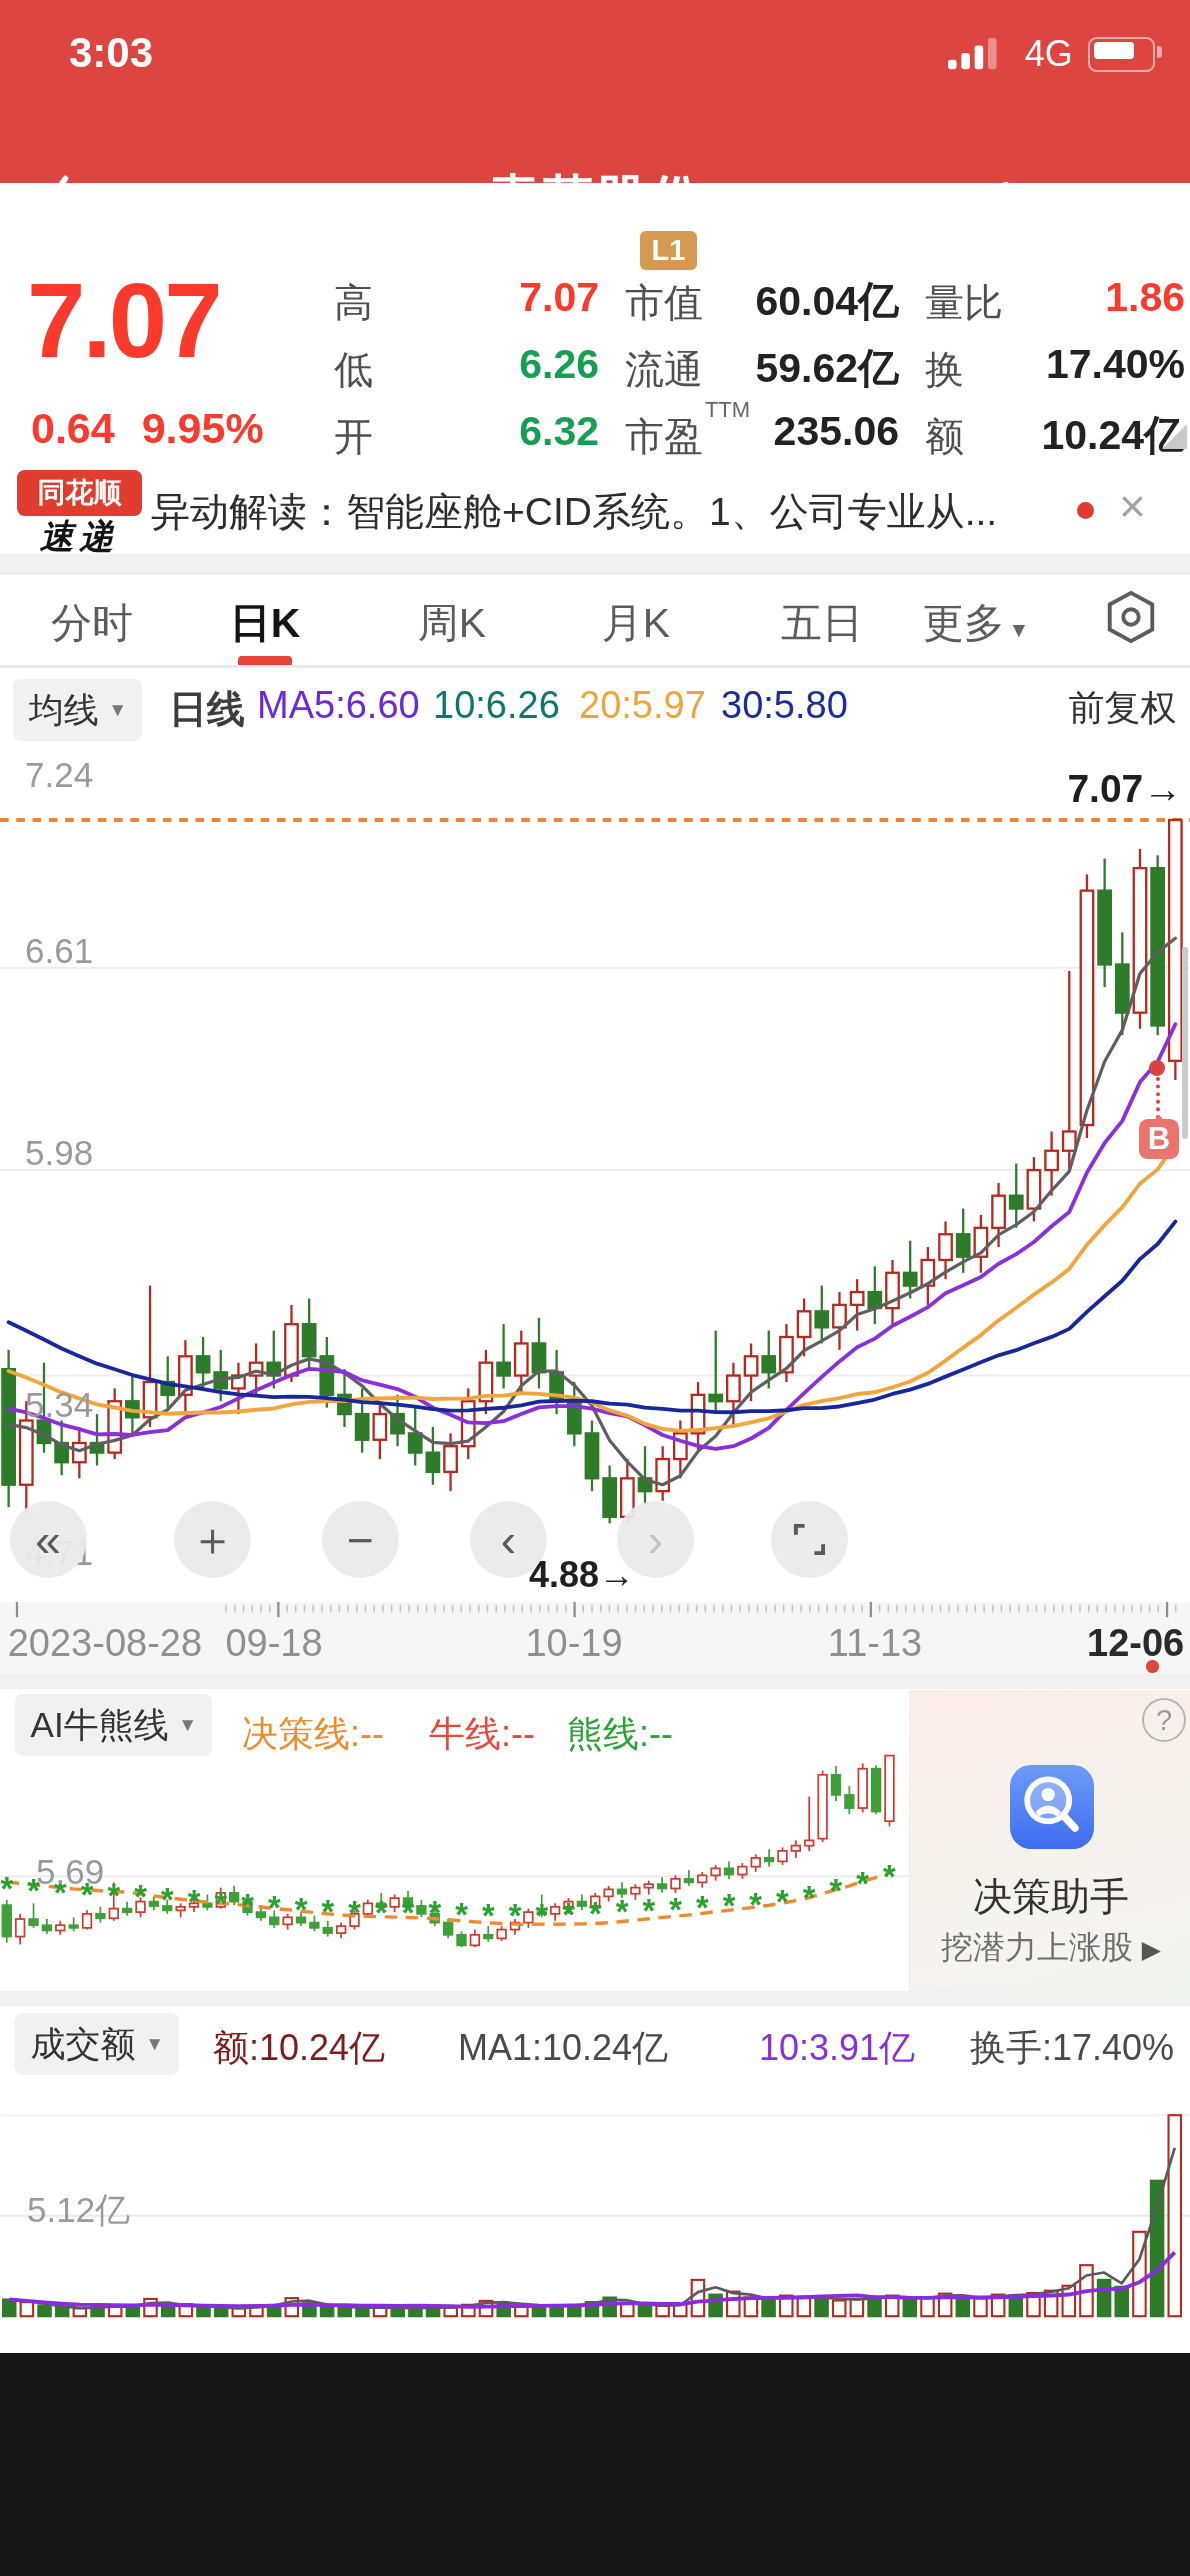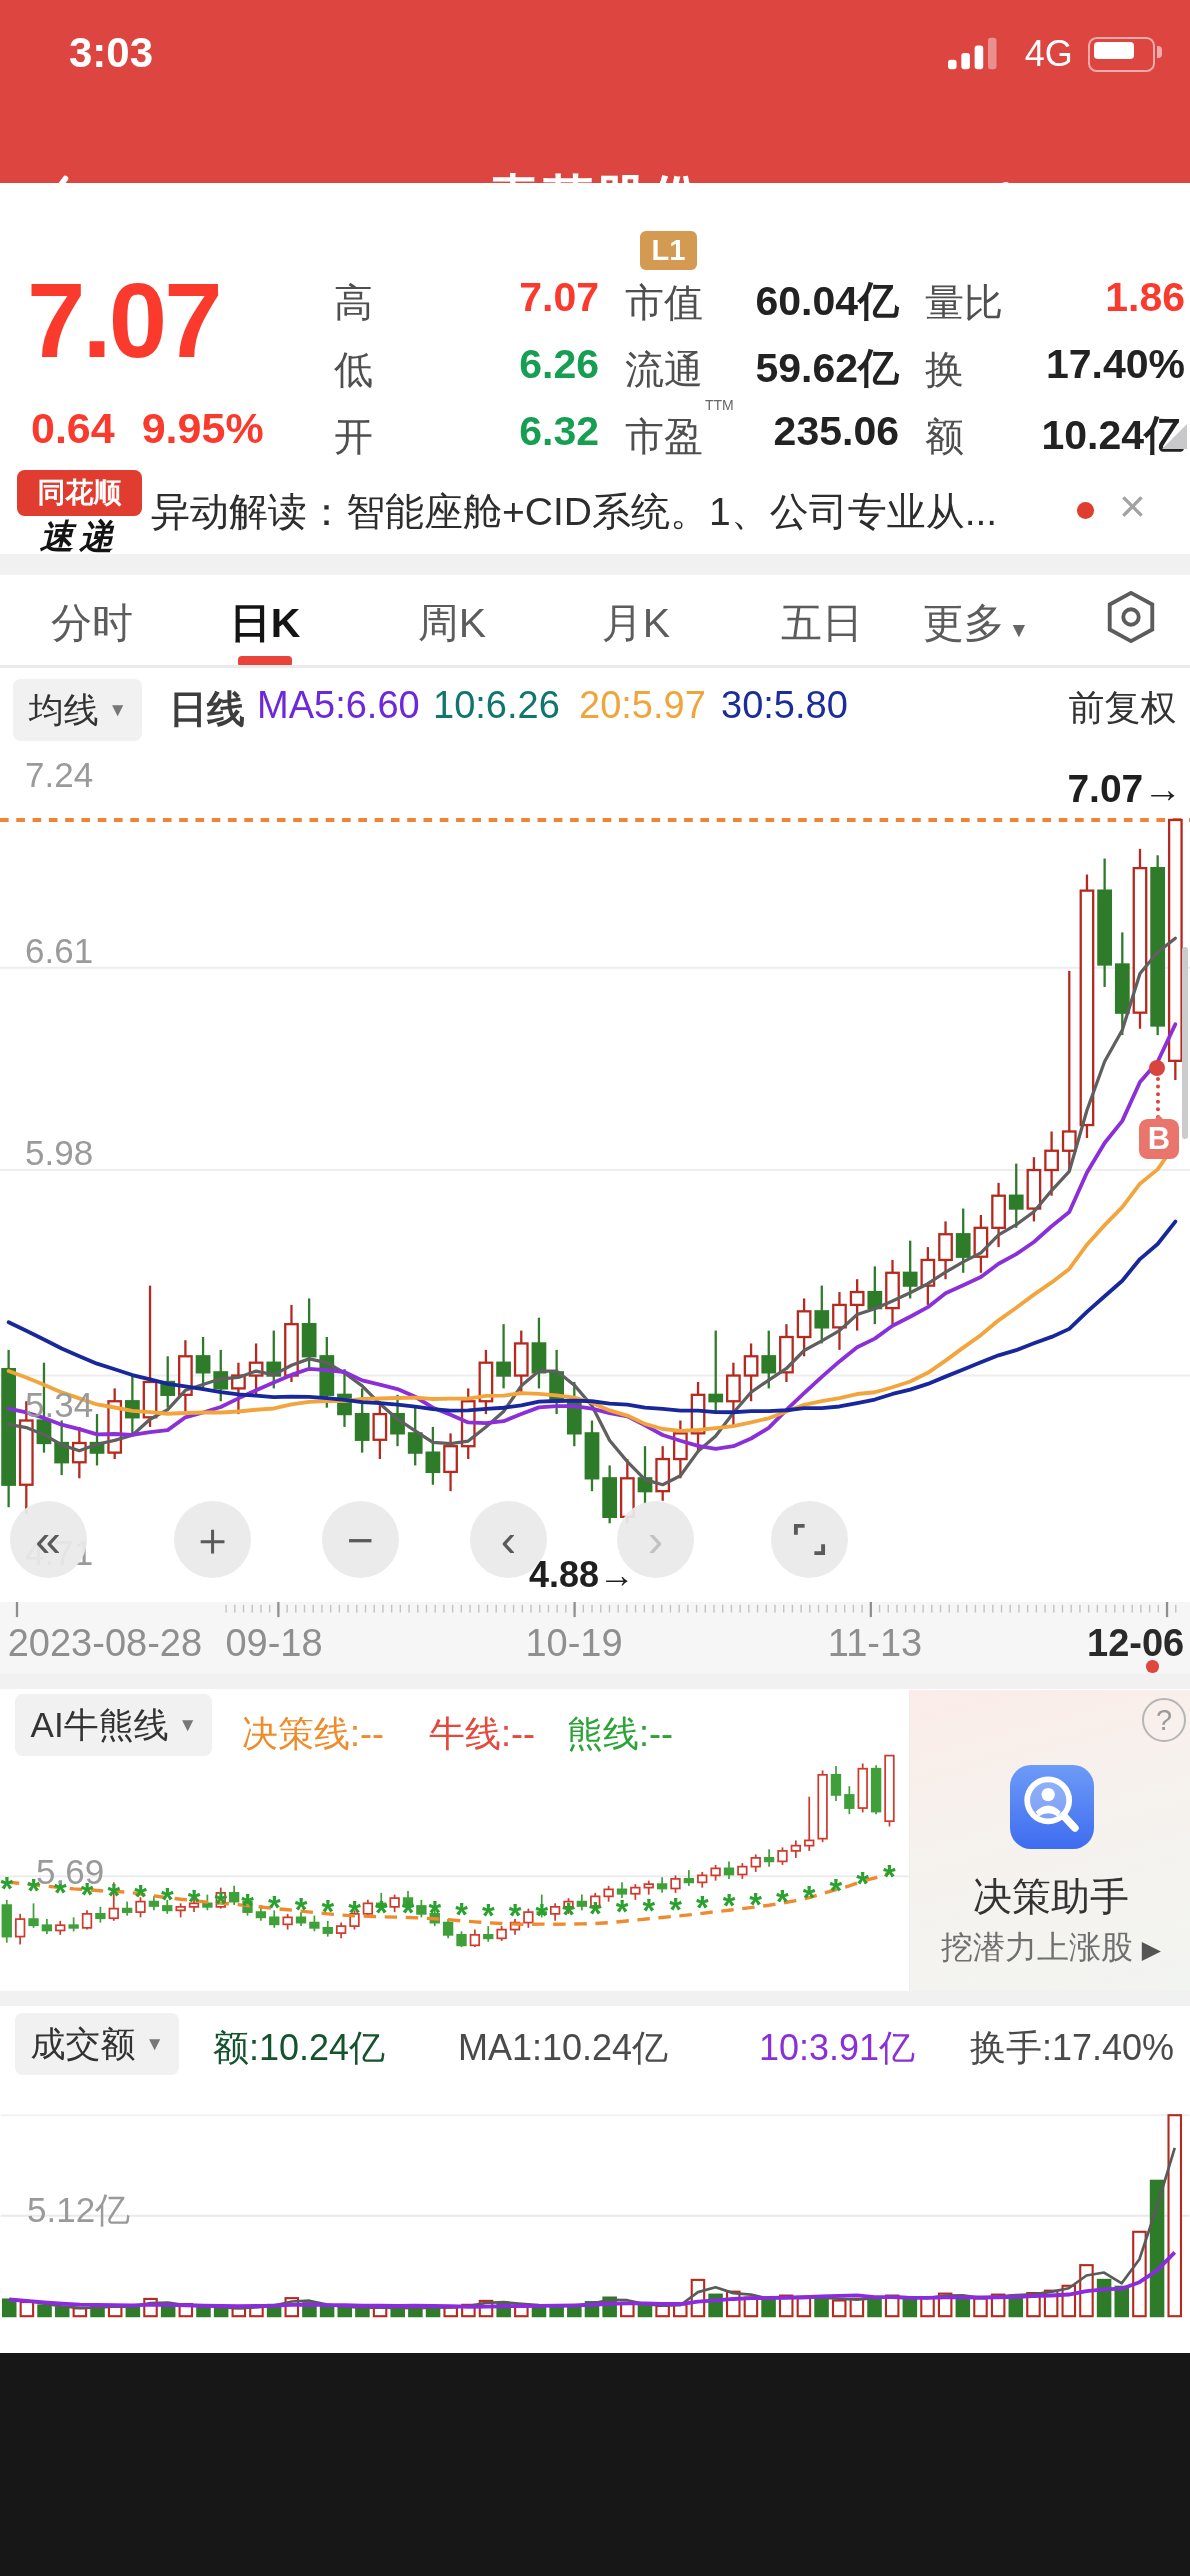--- a/index.html
+++ b/index.html
@@ -23,21 +23,21 @@
   .lv-badge{background:#d49a52;color:#fff;font-size:29px;font-weight:700;padding:2.9px 11.5px;border-radius:5.8px;}
   .tri{font-size:33px;color:#fff;}
   
   .q-price{position:absolute;left:27px;top:261px;font-size:105px;font-weight:600;color:#f93a2c;letter-spacing:-2.9px;}
   .q-chg{position:absolute;left:31px;top:404px;font-size:43px;font-weight:600;color:#f93a2c;display:flex;gap:27px;}
   .q-label{color:#4f4f4f;font-size:39px;}
   .q-val{font-size:41px;font-weight:600;color:#222;}
   .red{color:#f93a2c !important;}
   .green{color:#169e52 !important;}
   .q-row{position:absolute;height:48px;display:flex;}
-  .q-sup{font-size:14px;color:#666;vertical-align:super;position:relative;top:-13.4px;margin-left:1.9px;text-align:right;}
+  .q-sup{font-size:22px;color:#666;vertical-align:super;position:relative;top:-13.4px;margin-left:1.9px;text-align:right;}
   .q-corner{position:absolute;left:1162px;top:424px;width:0;height:0;border-left:25px solid transparent;border-bottom:25px solid #c9c9cb;}
   
   .news-logo{position:absolute;left:17px;top:470px;width:125px;}
   .news-box{background:#e03c30;color:#fff;font-size:28px;font-weight:700;text-align:center;border-radius:7.7px;padding:3.8px 7.7px;}
   .news-xia{font-size:34px;font-weight:900;font-style:italic;color:#141414;letter-spacing:5.8px;margin-top:-1.9px;text-align:center;}
   .news-text{position:absolute;left:151px;top:485px;width:891px;font-size:39px;color:#2d2d2d;white-space:nowrap;overflow:hidden;}
   .news-dot{position:absolute;left:1077px;top:502px;width:17px;height:17px;border-radius:50%;background:#e03c30;}
   .news-x{position:absolute;left:1119px;top:479px;font-size:46px;color:#a2a2a2;}
   .sep{position:absolute;left:0;width:1190px;background:#f1f1f2;}
   
@@ -703,21 +703,21 @@
     <div class="ai-t1">决策助手</div>
     <div class="ai-t2"><span>挖潜力上涨股</span> <span style="font-size:25px;color:#555;">▶</span></div>
   </div>
   <div class="help">?</div>
   <div class="sep" style="top:1991px;height:15.3px;"></div>
 
   <div class="sel-box" style="left:15.3px;top:2013px;">
     <span>成交额</span>
       <span class="car">▼</span>
   </div>
-  <span class="leg" style="left:213px;top:2024px;color:#14532d;">额:10.24亿</span>
+  <span class="leg" style="left:213px;top:2024px;color:#7f1d1d;">额:10.24亿</span>
   <span class="leg" style="left:458px;top:2024px;color:#4a4a4a;">MA1:10.24亿</span>
   <span class="leg" style="left:759px;top:2024px;color:#8b2fd9;">10:3.91亿</span>
   <span class="leg" style="left:970px;top:2024px;color:#4a4a4a;">换手:17.40%</span>
   <svg id="vol-svg" class="abs" style="left:0;top:2075px;" width="1190" height="268" viewBox="0 0 1242 280">
       <line x1="0" y1="42" x2="1242" y2="42" stroke="#f1f1f1" stroke-width="2"></line>
       <line x1="0" y1="147" x2="1242" y2="147" stroke="#e9e9e9" stroke-width="2"></line>
       <rect x="2.5" y="234.568359375" width="13" height="17.431640625" fill="#2e7b2a" stroke="#2e7b2a" stroke-width="2.2"></rect>
       <rect x="20.95" y="237.234375" width="13" height="14.765625" fill="#fff" stroke="#b5291f" stroke-width="2.2"></rect>
       <rect x="39.4" y="240.720703125" width="13" height="11.279296875" fill="#2e7b2a" stroke="#2e7b2a" stroke-width="2.2"></rect>
       <rect x="57.849999999999994" y="242.771484375" width="13" height="9.228515625" fill="#2e7b2a" stroke="#2e7b2a" stroke-width="2.2"></rect>

